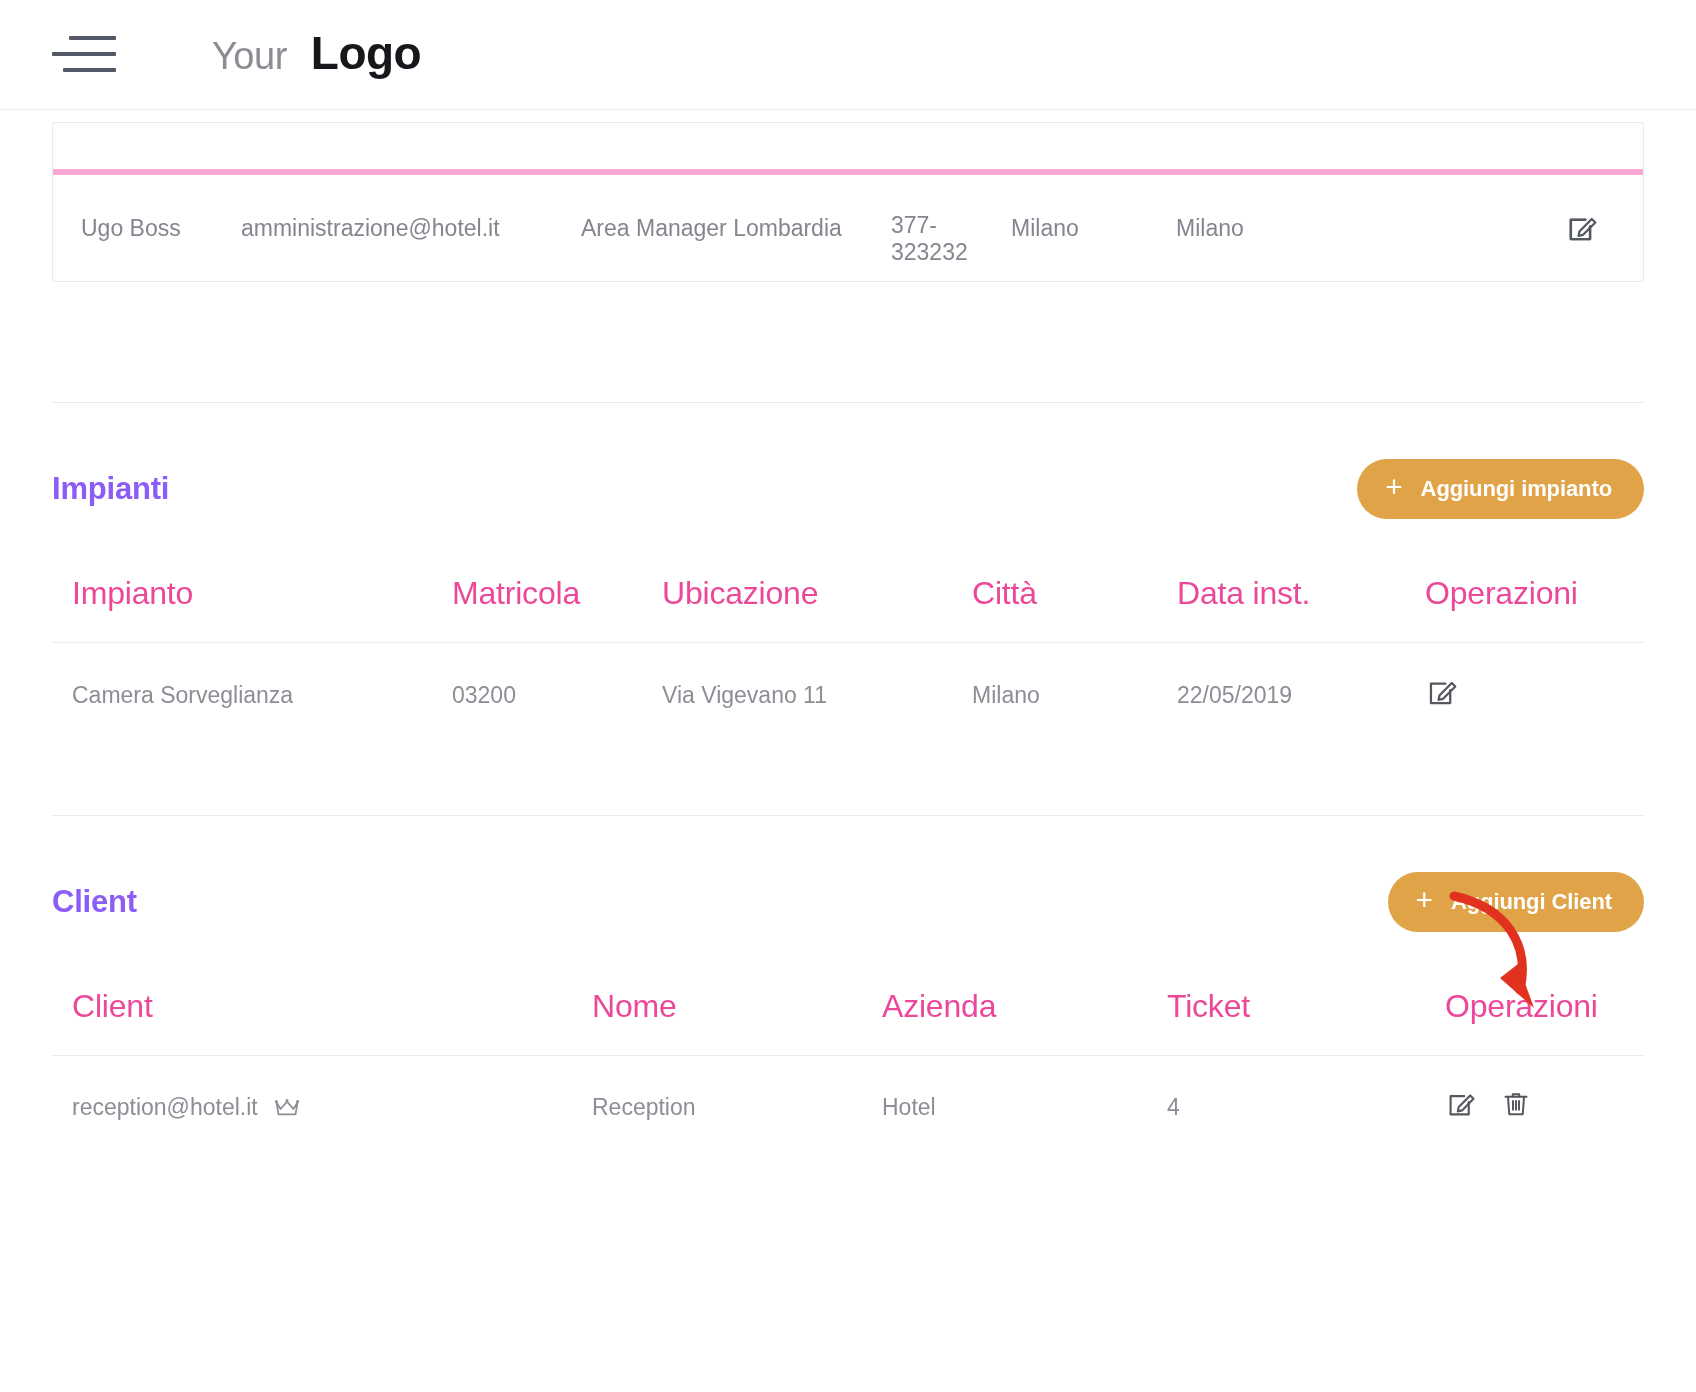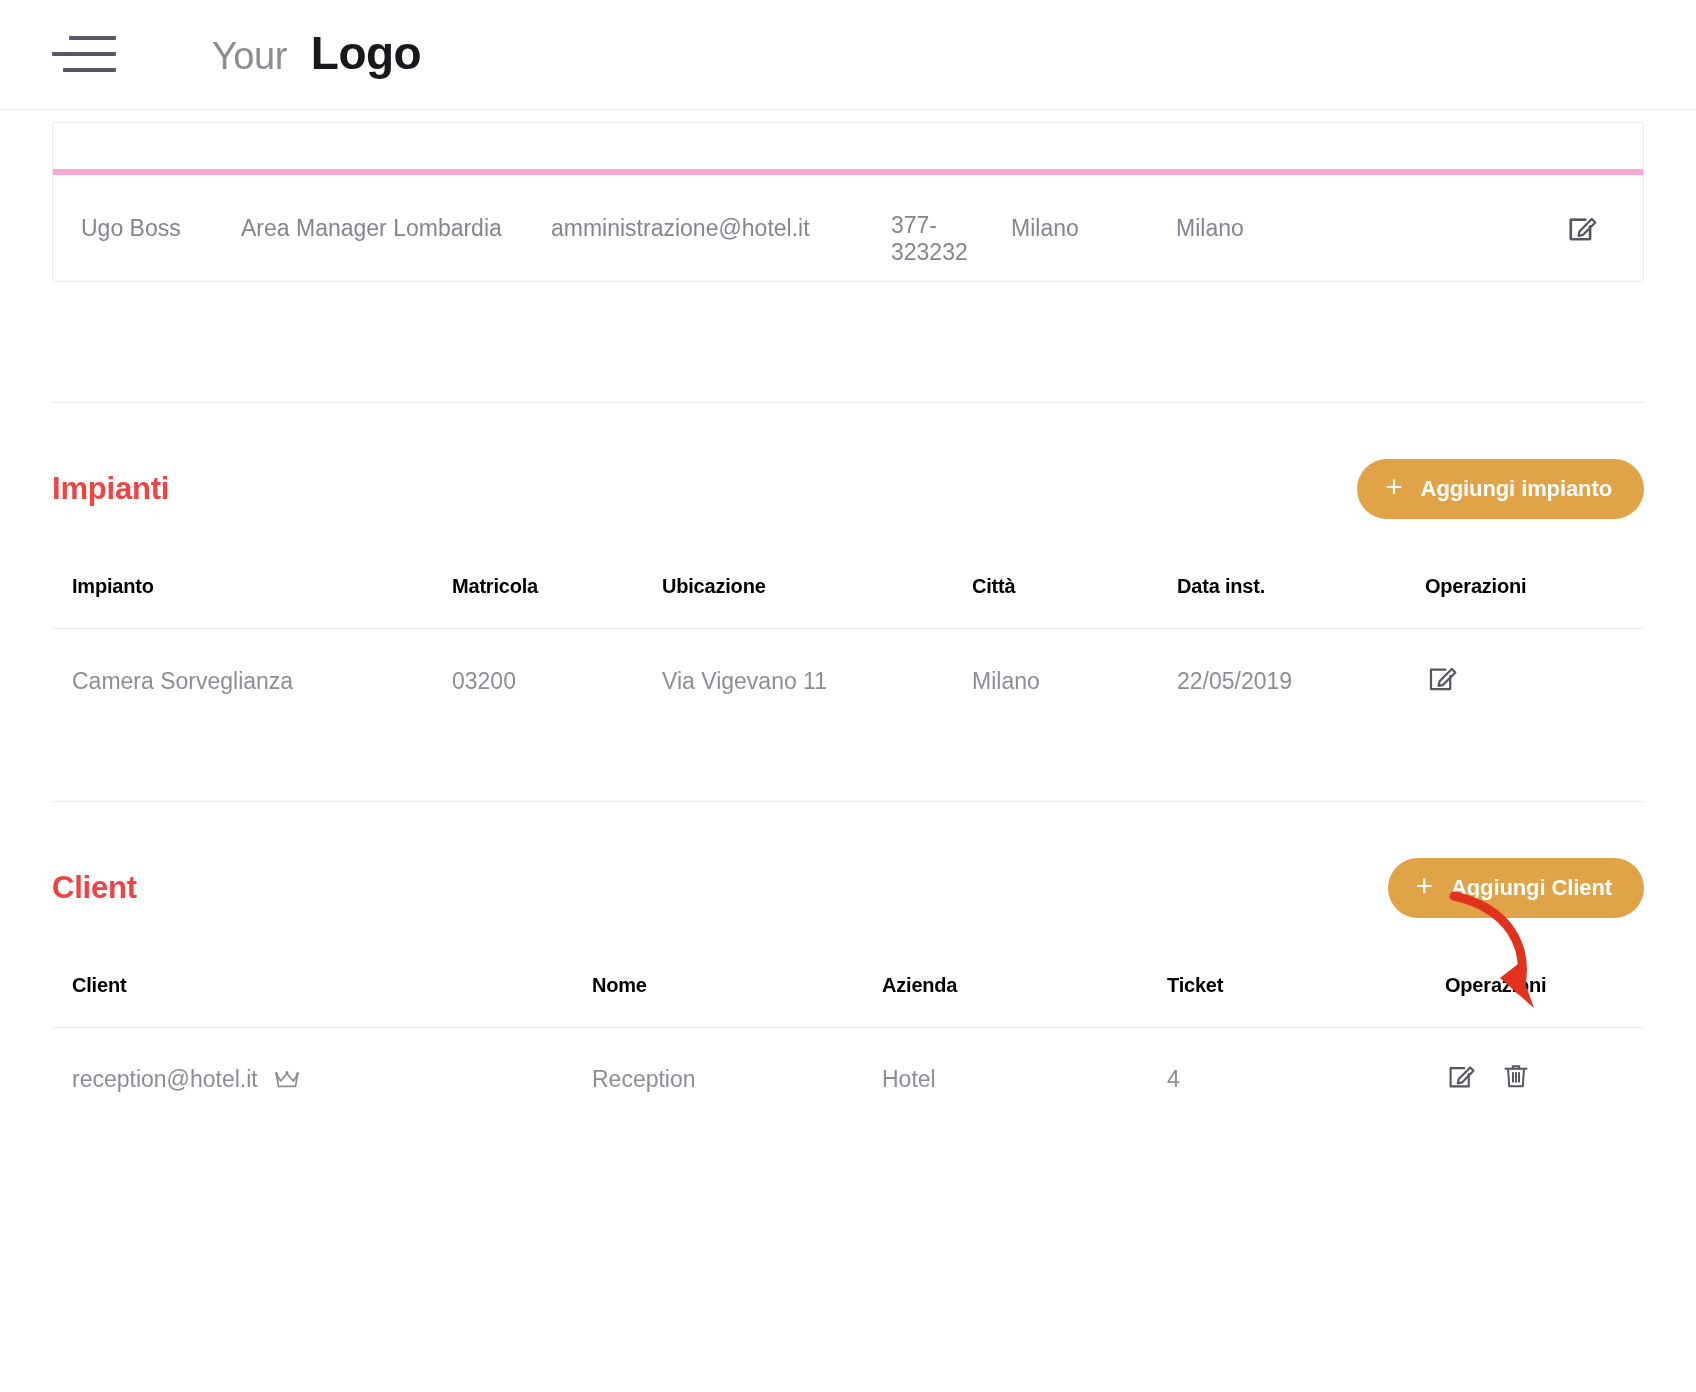--- a/index.html
+++ b/index.html
@@ -131,21 +131,21 @@
   .section-head {
     display: flex;
     align-items: center;
     justify-content: space-between;
     padding-top: 56px;
     padding-bottom: 10px;
   }
   .section-title {
     font-size: 31px;
     font-weight: 700;
-    color: #ef4444;
+    color: #8b5cf6;
     letter-spacing: -0.2px;
   }
   .btn-add {
     display: inline-flex;
     align-items: center;
     gap: 18px;
     background: #e0a348;
     color: #ffffff;
     border: none;
     border-radius: 30px;
@@ -166,23 +166,23 @@
   }
 
   
   table.tbl {
     width: 100%;
     border-collapse: collapse;
     margin-top: 36px;
   }
   table.tbl th {
     text-align: left;
-    font-size: 20px;
-    font-weight: 700;
-    color: #000000;
+    font-size: 32px;
+    font-weight: 400;
+    color: #ec4899;
     padding: 10px 0 30px 0;
     letter-spacing: -0.2px;
   }
   table.tbl td {
     font-size: 23px;
     color: #8b8e95;
     padding: 32px 0 34px 0;
     border-top: 1px solid #ececed;
     border-bottom: 1px solid #ececed;
     vertical-align: middle;
@@ -248,22 +248,22 @@
         <div class="cc c1">&nbsp;</div>
         <div class="cc c2">&nbsp;</div>
         <div class="cc c3">&nbsp;</div>
         <div class="cc c4">&nbsp;</div>
         <div class="cc c5">&nbsp;</div>
         <div class="cc c6">&nbsp;</div>
         <div class="cc c7">&nbsp;</div>
       </div>
       <div class="ct-row">
         <div class="cc c1">Ugo Boss</div>
+        <div class="cc c3">amministrazione@hotel.it</div>
         <div class="cc c2">Area Manager Lombardia</div>
-        <div class="cc c3">amministrazione@hotel.it</div>
         <div class="cc c4">377-323232</div>
         <div class="cc c5">Milano</div>
         <div class="cc c6">Milano</div>
         <div class="cc c7">
           <span class="icon-btn">
             <svg width="34" height="34" viewBox="0 0 24 24" fill="none" stroke="#55585f" stroke-width="1.6" stroke-linecap="round" stroke-linejoin="round">
               <path d="M4 6.2h10.4M4 6.2v13.6h13.6V11"></path>
               <path d="M4 6.2h13.6" opacity="0"></path>
               <path d="M4.2 6.1h10.2v0M4.2 6.1V19.8h13.6V10.6"></path>
               <path d="M10.3 14.3l8.6-8.7 2.5 2.5-8.6 8.7-3.2.7z"></path>

